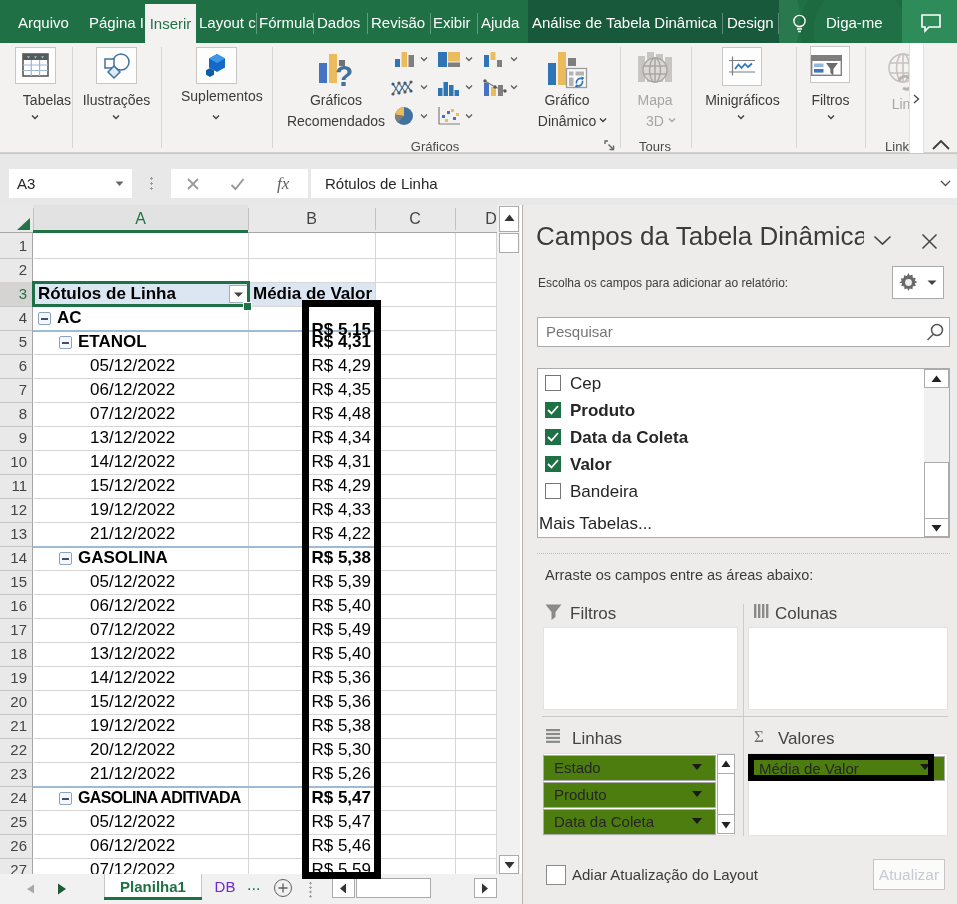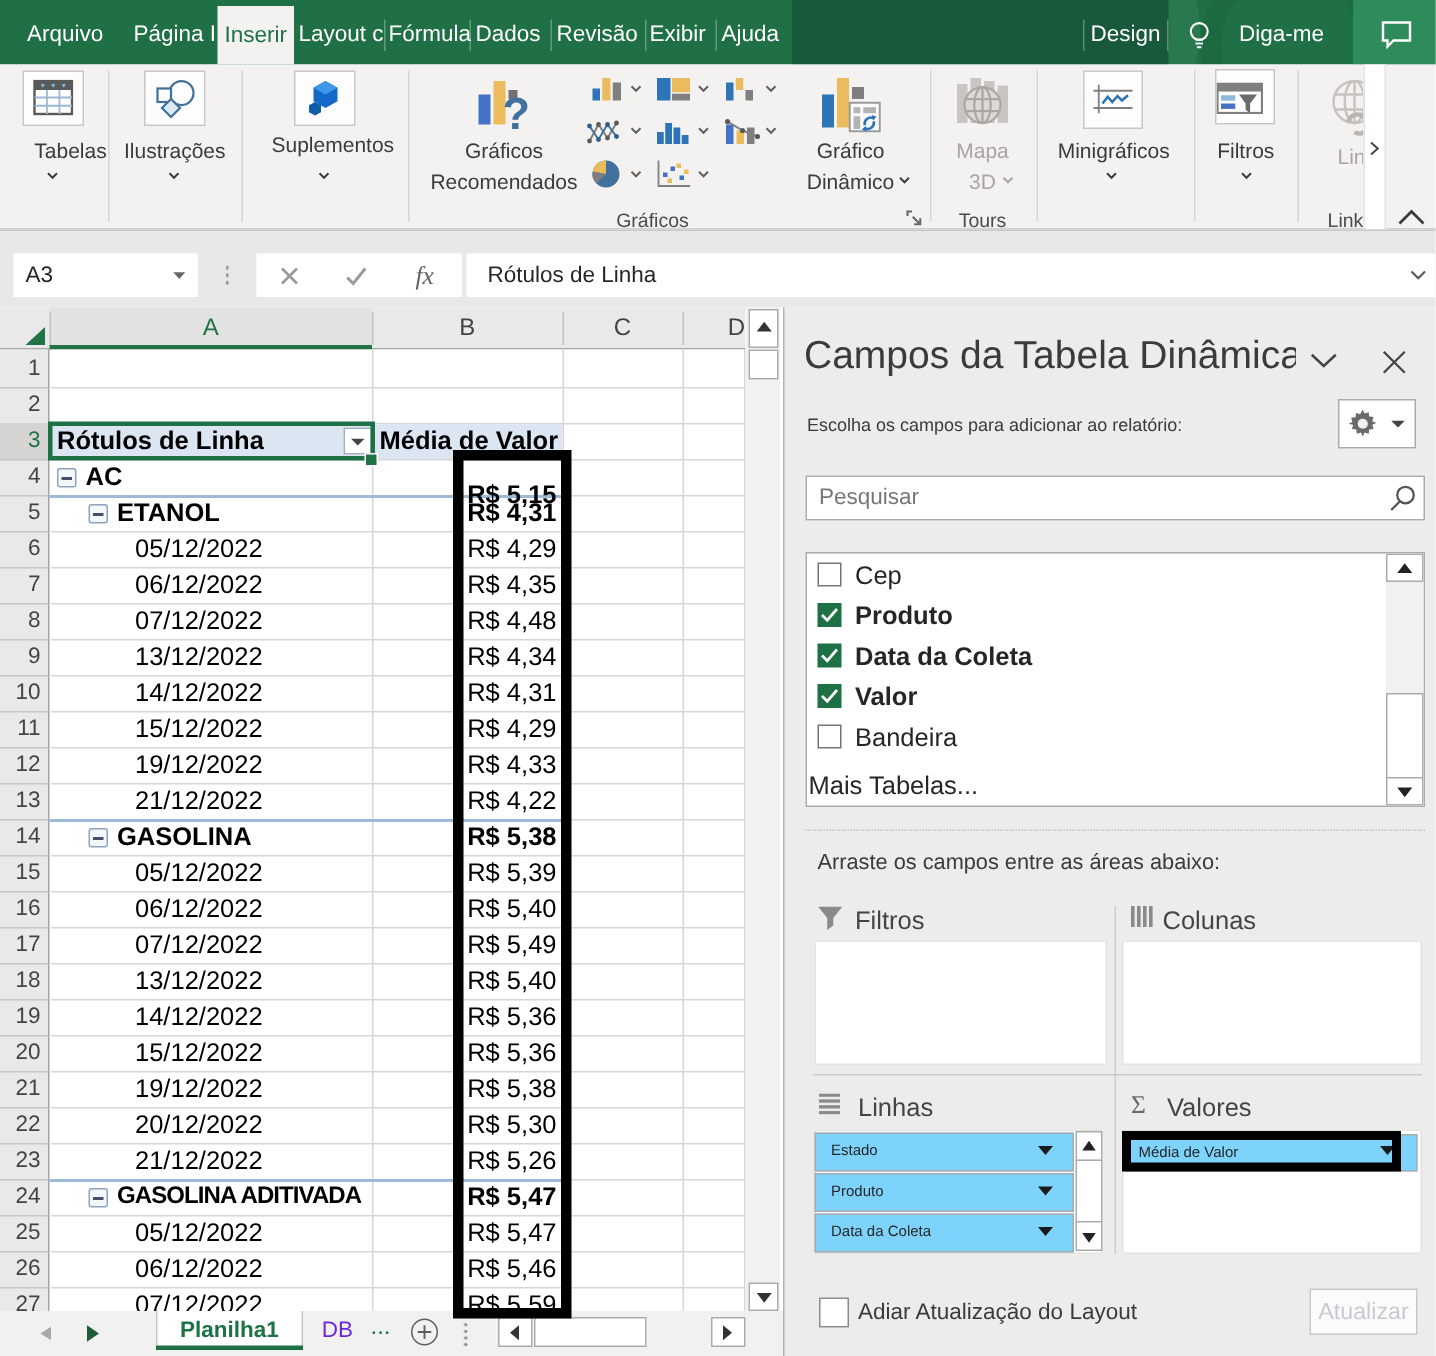--- a/index.html
+++ b/index.html
@@ -11,38 +11,39 @@
 .bigbtn{position:absolute;background:#FDFDFD;border:1px solid #C9C7C5}
 .hdrtxt{position:absolute;top:205px;height:28px;line-height:28px;font-size:16px;color:#444;text-align:center}
 .rownum{position:absolute;width:27px;height:24px;line-height:24px;font-size:15px;color:#444;text-align:right}
 .cells{position:absolute;font-size:17px;height:24px;line-height:24px;white-space:nowrap;color:#000}
 .colb{position:absolute;height:24px;line-height:24px;font-size:17px;color:#000;text-align:right;white-space:nowrap}
 .mbox{position:absolute;width:13px;height:13px;background:#F4F7FB;border:1px solid #8CA3C0;border-radius:2px}
 .mbox i{position:absolute;left:2px;right:2px;top:5px;height:1.5px;background:#44506a}
 .pitem{position:absolute;font-size:17px;color:#262626;white-space:nowrap}
 .cb{position:absolute;width:16px;height:16px;background:#fff;border:1px solid #767676}
 .cbg{position:absolute;width:16px;height:16px;background:#1E7145}
-.dd{position:absolute;background:#7dd3fc;border:1px solid #ABABAB;font-size:10px;color:#262626;line-height:24px}
+.dd{position:absolute;background:#4d7c0f;border:1px solid #ABABAB;font-size:15px;color:#262626;line-height:24px}
 .dar{position:absolute;width:0;height:0;border-left:5.5px solid transparent;border-right:5.5px solid transparent;border-top:6.5px solid #1a1a1a}
 .sbox{position:absolute;background:#fff;border:1px solid #ABABAB}
 </style></head><body>
 
 <div class="ab" style="left:0;top:0;width:957px;height:43px;background:#1F7145;overflow:hidden">
 <div class="ab" style="left:640px;top:-60px;width:160px;height:160px;border:20px solid rgba(255,255,255,.05);border-radius:50%"></div>
 <div class="ab" style="left:800px;top:-30px;width:120px;height:120px;border:14px solid rgba(0,0,0,.06);border-radius:50%"></div>
 <div class="ab" style="left:528px;top:0;width:251px;height:43px;background:#18593B"></div>
 <div class="ab" style="left:902px;top:0;width:55px;height:43px;background:#2E8C5A"></div>
 <div class="tabtxt" style="left:18px">Arquivo</div>
 <div class="tabtxt" style="left:89px">Página I</div>
 <div class="tabtxt" style="left:199px">Layout c</div>
 <div class="tabtxt" style="left:259px">Fórmula</div>
 <div class="tabtxt" style="left:317px">Dados</div>
 <div class="tabtxt" style="left:371px">Revisão</div>
 <div class="tabtxt" style="left:433px">Exibir</div>
 <div class="tabtxt" style="left:481px">Ajuda</div>
+<div class="tabtxt" style="left:532px">Análise de Tabela Dinâmica</div>
 <div class="tabtxt" style="left:727px">Design</div>
 <div class="sep" style="left:255.5px"></div>
 <div class="sep" style="left:313px"></div>
 <div class="sep" style="left:366.5px"></div>
 <div class="sep" style="left:430px"></div>
 <div class="sep" style="left:477px"></div>
 <div class="sep" style="left:722px"></div>
 <div class="sep" style="left:778px"></div>
 <div class="ab" style="left:145px;top:4px;width:51px;height:39px;background:#F3F2F1"></div>
 <div class="ab" style="left:145px;top:5px;width:51px;height:38px;line-height:38px;font-size:15px;color:#1F7145;text-align:center">Inserir</div>

